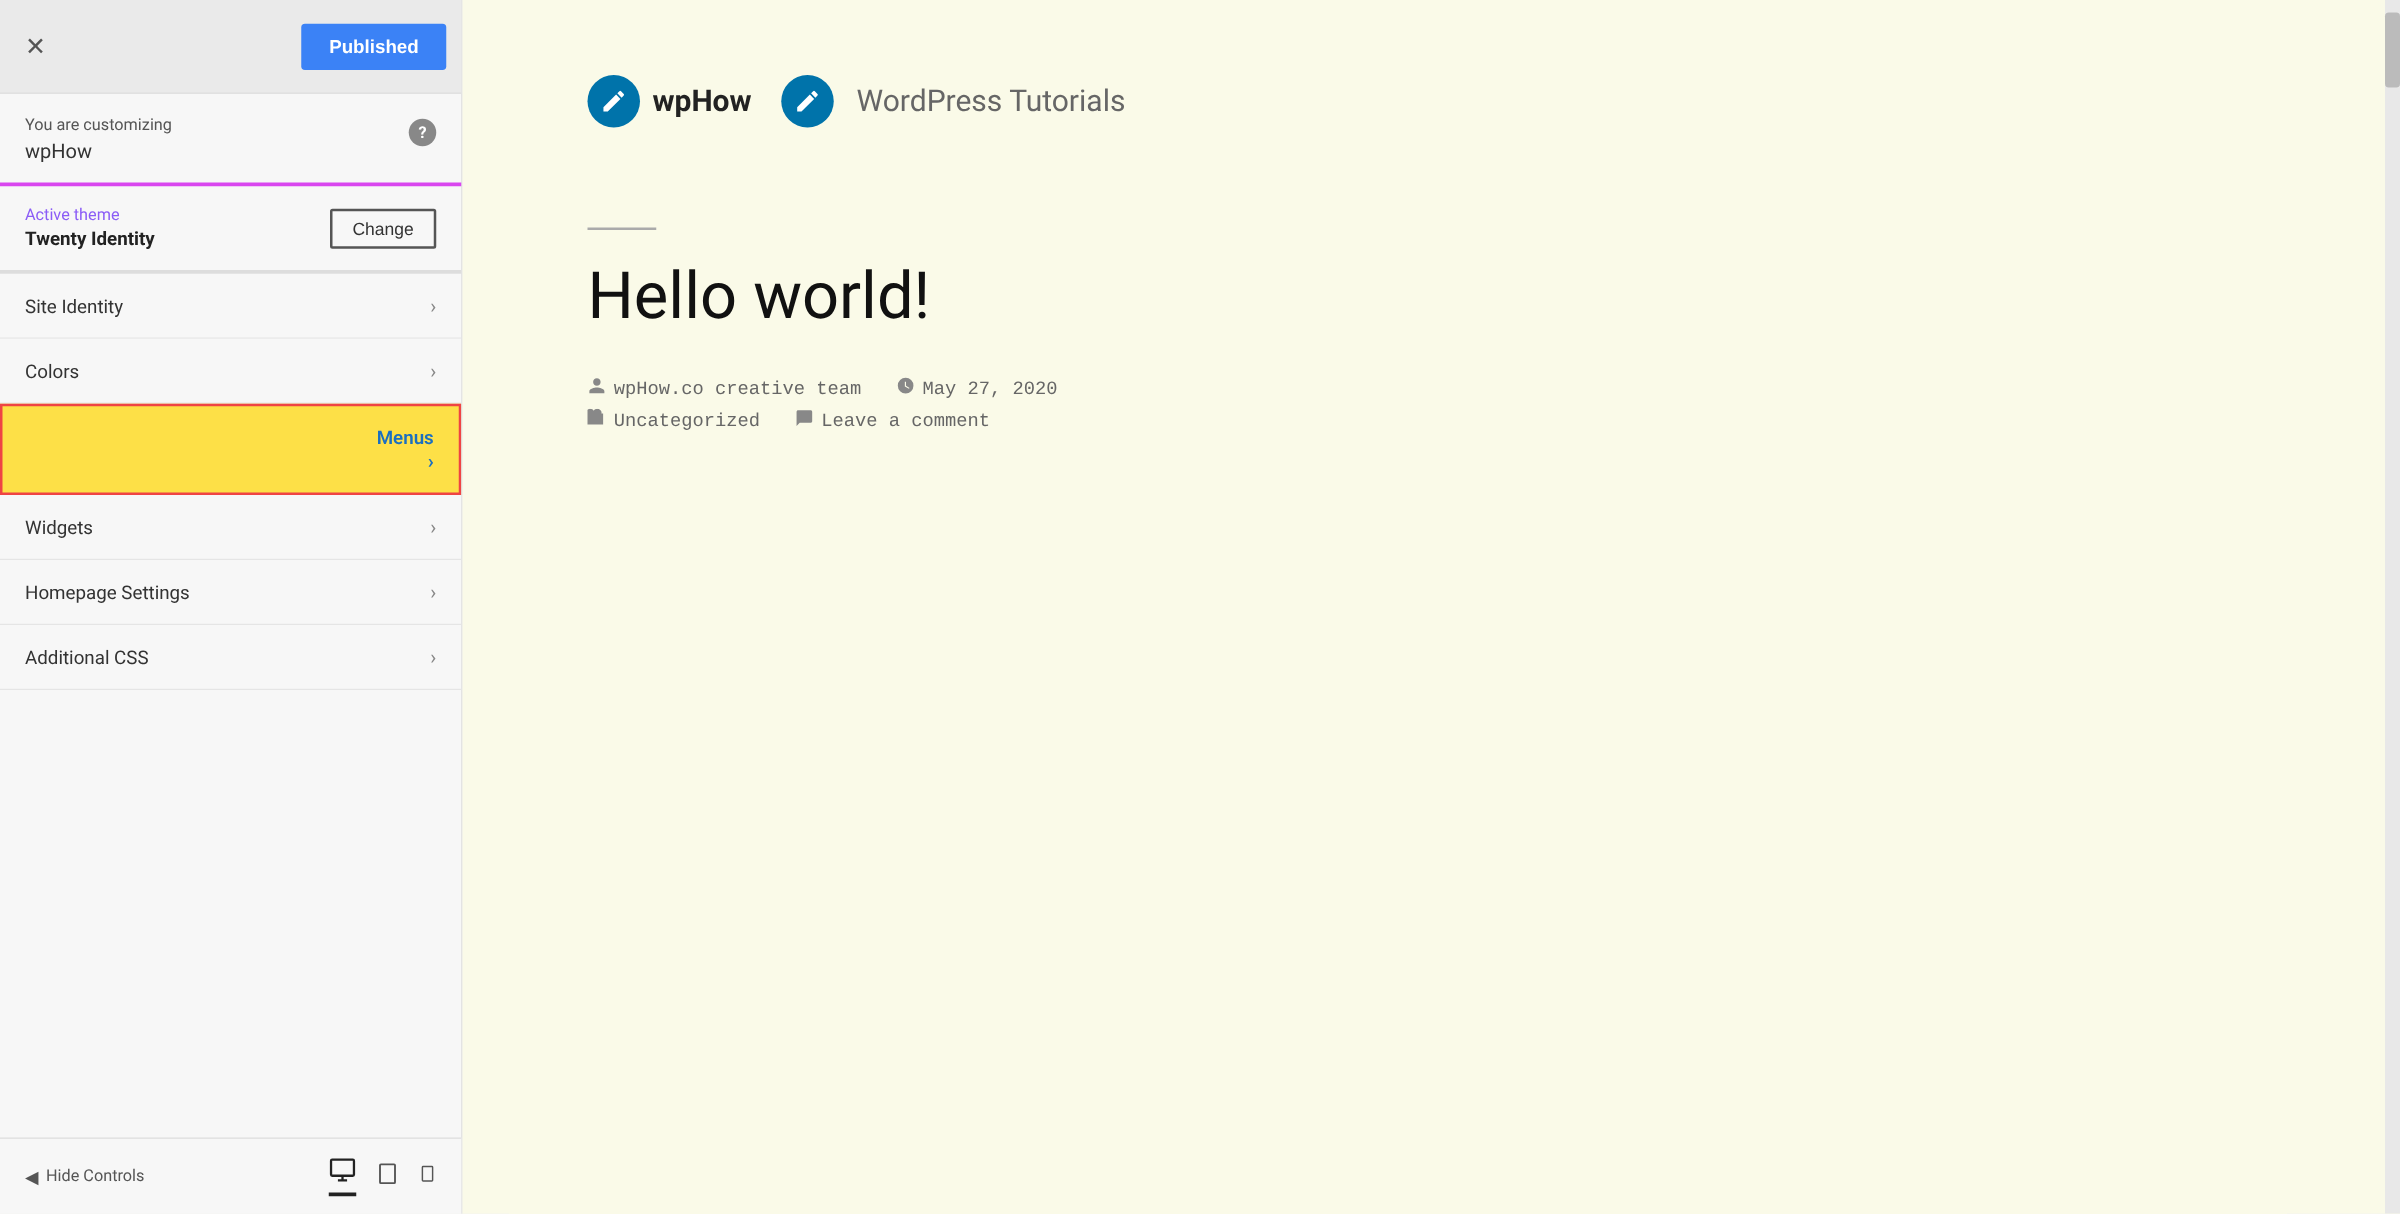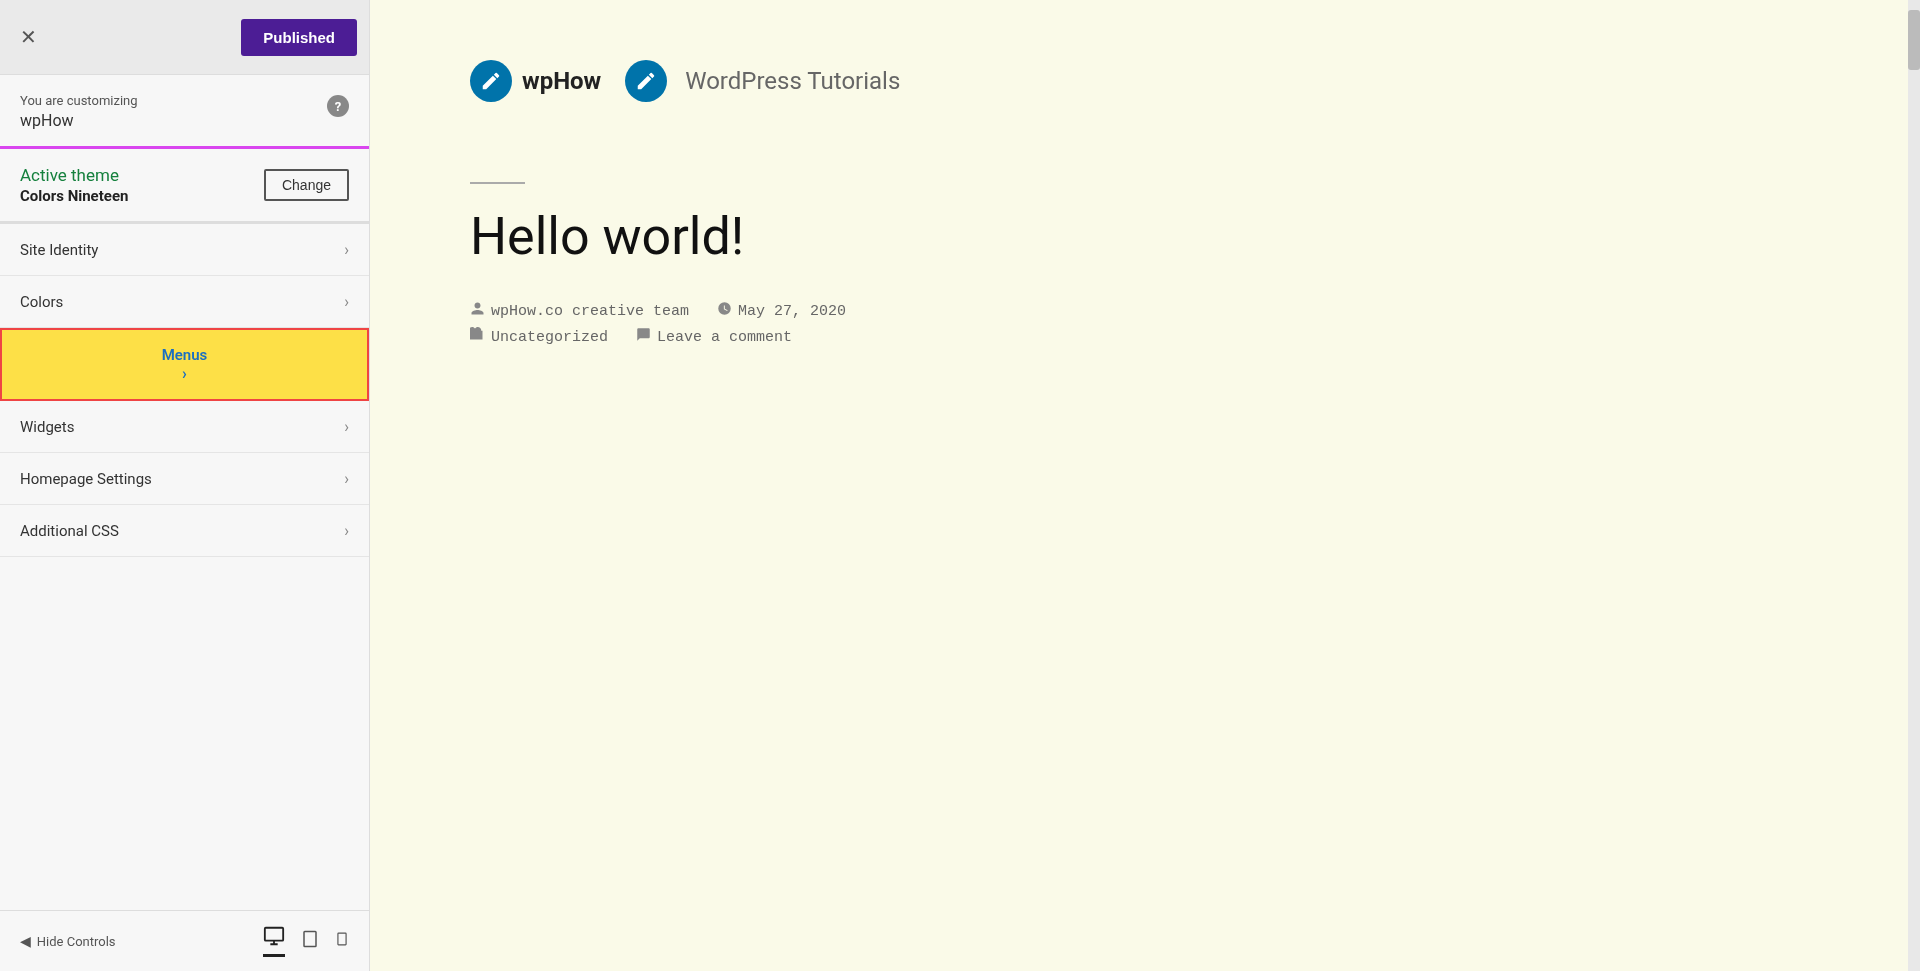--- a/index.html
+++ b/index.html
@@ -28,21 +28,21 @@
     .close-btn {
       background: none;
       border: none;
       font-size: 20px;
       cursor: pointer;
       color: #555;
       margin-right: auto;
       padding: 4px 8px;
     }
     .published-btn {
-      background: #4c1d95;
+      background: #3b82f6;
       color: #fff;
       border: none;
       padding: 10px 22px;
       font-size: 15px;
       font-weight: 600;
       border-radius: 3px;
       cursor: pointer;
     }
 
     
@@ -80,22 +80,22 @@
 
     
     .active-theme-section {
       padding: 16px 20px;
       border-bottom: 3px solid #ddd;
       display: flex;
       align-items: center;
       justify-content: space-between;
     }
     .theme-info .theme-label {
-      font-size: 17px;
-      color: #15803d;
+      font-size: 13px;
+      color: #8b5cf6;
     }
     .theme-info .theme-name {
       font-size: 15px;
       font-weight: 700;
       color: #222;
       margin-top: 2px;
     }
     .change-btn {
       border: 2px solid #555;
       background: none;
@@ -106,21 +106,21 @@
       border-radius: 2px;
     }
 
     
     .menu-items {
       flex: 1;
       overflow-y: auto;
     }
     .menu-item {
       display: flex;
-      align-items: center;
+      align-items: flex-end;
       justify-content: space-between;
       padding: 16px 20px;
       border-bottom: 1px solid #e5e5e5;
       cursor: pointer;
       background: #f7f7f7;
       font-size: 15px;
       color: #333;
       font-weight: 400;
     }
     .menu-item.active {
@@ -311,21 +311,21 @@
     <div>
       <div class="customizing-text">You are customizing</div>
       <div class="customizing-site">wpHow</div>
     </div>
     <div class="help-icon">?</div>
   </div>
 
   <div class="active-theme-section">
     <div class="theme-info">
       <div class="theme-label">Active theme</div>
-      <div class="theme-name">Colors Nineteen</div>
+      <div class="theme-name">Twenty Identity</div>
     </div>
     <button class="change-btn">Change</button>
   </div>
 
   <div class="menu-items">
 
     <div class="menu-item">
       <span>Site Identity</span>
       <span class="chevron">›</span>
     </div>

